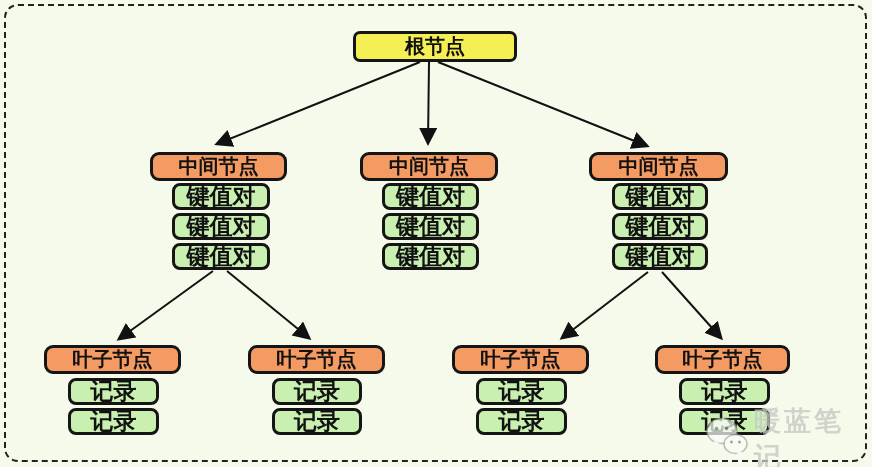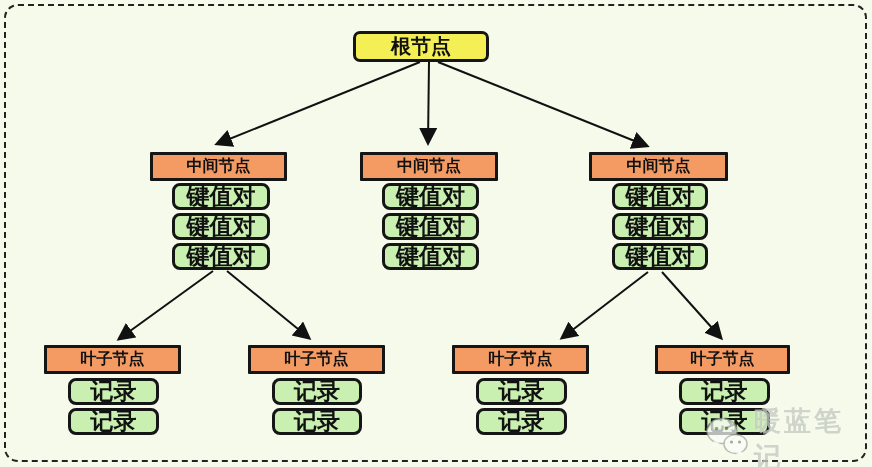--- a/index.html
+++ b/index.html
@@ -32,22 +32,22 @@
   }
   .root{
     background:var(--root-fill,#f3ef55);
     border:3px solid var(--stroke,#111);
     border-radius:7px;
     font-size:20px;
   }
   .branch{
     background:var(--node-fill,#f49a63);
     border:3px solid var(--stroke,#111);
-    border-radius:1px;
-    font-size:16px;
+    border-radius:9px;
+    font-size:20px;
   }
   .kv{
     background:var(--kv-fill,#caf0b1);
     border:3px solid var(--stroke,#111);
     border-radius:8px;
     font-size:23px;
   }
   svg.edges{position:absolute;left:0;top:0;z-index:1;}
   .node{z-index:2;}
   .watermark{
@@ -81,21 +81,21 @@
       <line x1="420" y1="62" x2="217" y2="144" marker-end="url(#ah)"></line>
       <line x1="429" y1="62" x2="428" y2="143" marker-end="url(#ah)"></line>
       <line x1="438" y1="62" x2="647" y2="146" marker-end="url(#ah)"></line>
       <line x1="213" y1="271" x2="119" y2="339" marker-end="url(#ah)"></line>
       <line x1="227" y1="271" x2="309" y2="338" marker-end="url(#ah)"></line>
       <line x1="648" y1="272" x2="562" y2="338" marker-end="url(#ah)"></line>
       <line x1="662" y1="272" x2="721" y2="338" marker-end="url(#ah)"></line>
     </g>
   </svg>
 
-  <div class="node root" style="left:353px;top:31px;width:136px;height:31px;">根节点</div>
+  <div class="node root" style="left:353px;top:31px;width:164px;height:31px;">根节点</div>
 
   <div class="node branch" style="left:150px;top:152px;width:137px;height:29px;">中间节点</div>
   <div class="node kv" style="left:172px;top:183px;width:98px;height:27px;">键值对</div>
   <div class="node kv" style="left:172px;top:213px;width:98px;height:27px;">键值对</div>
   <div class="node kv" style="left:172px;top:243px;width:98px;height:27px;">键值对</div>
 
   <div class="node branch" style="left:360px;top:152px;width:138px;height:29px;">中间节点</div>
   <div class="node kv" style="left:382px;top:183px;width:97px;height:27px;">键值对</div>
   <div class="node kv" style="left:382px;top:213px;width:97px;height:27px;">键值对</div>
   <div class="node kv" style="left:382px;top:243px;width:97px;height:27px;">键值对</div>

